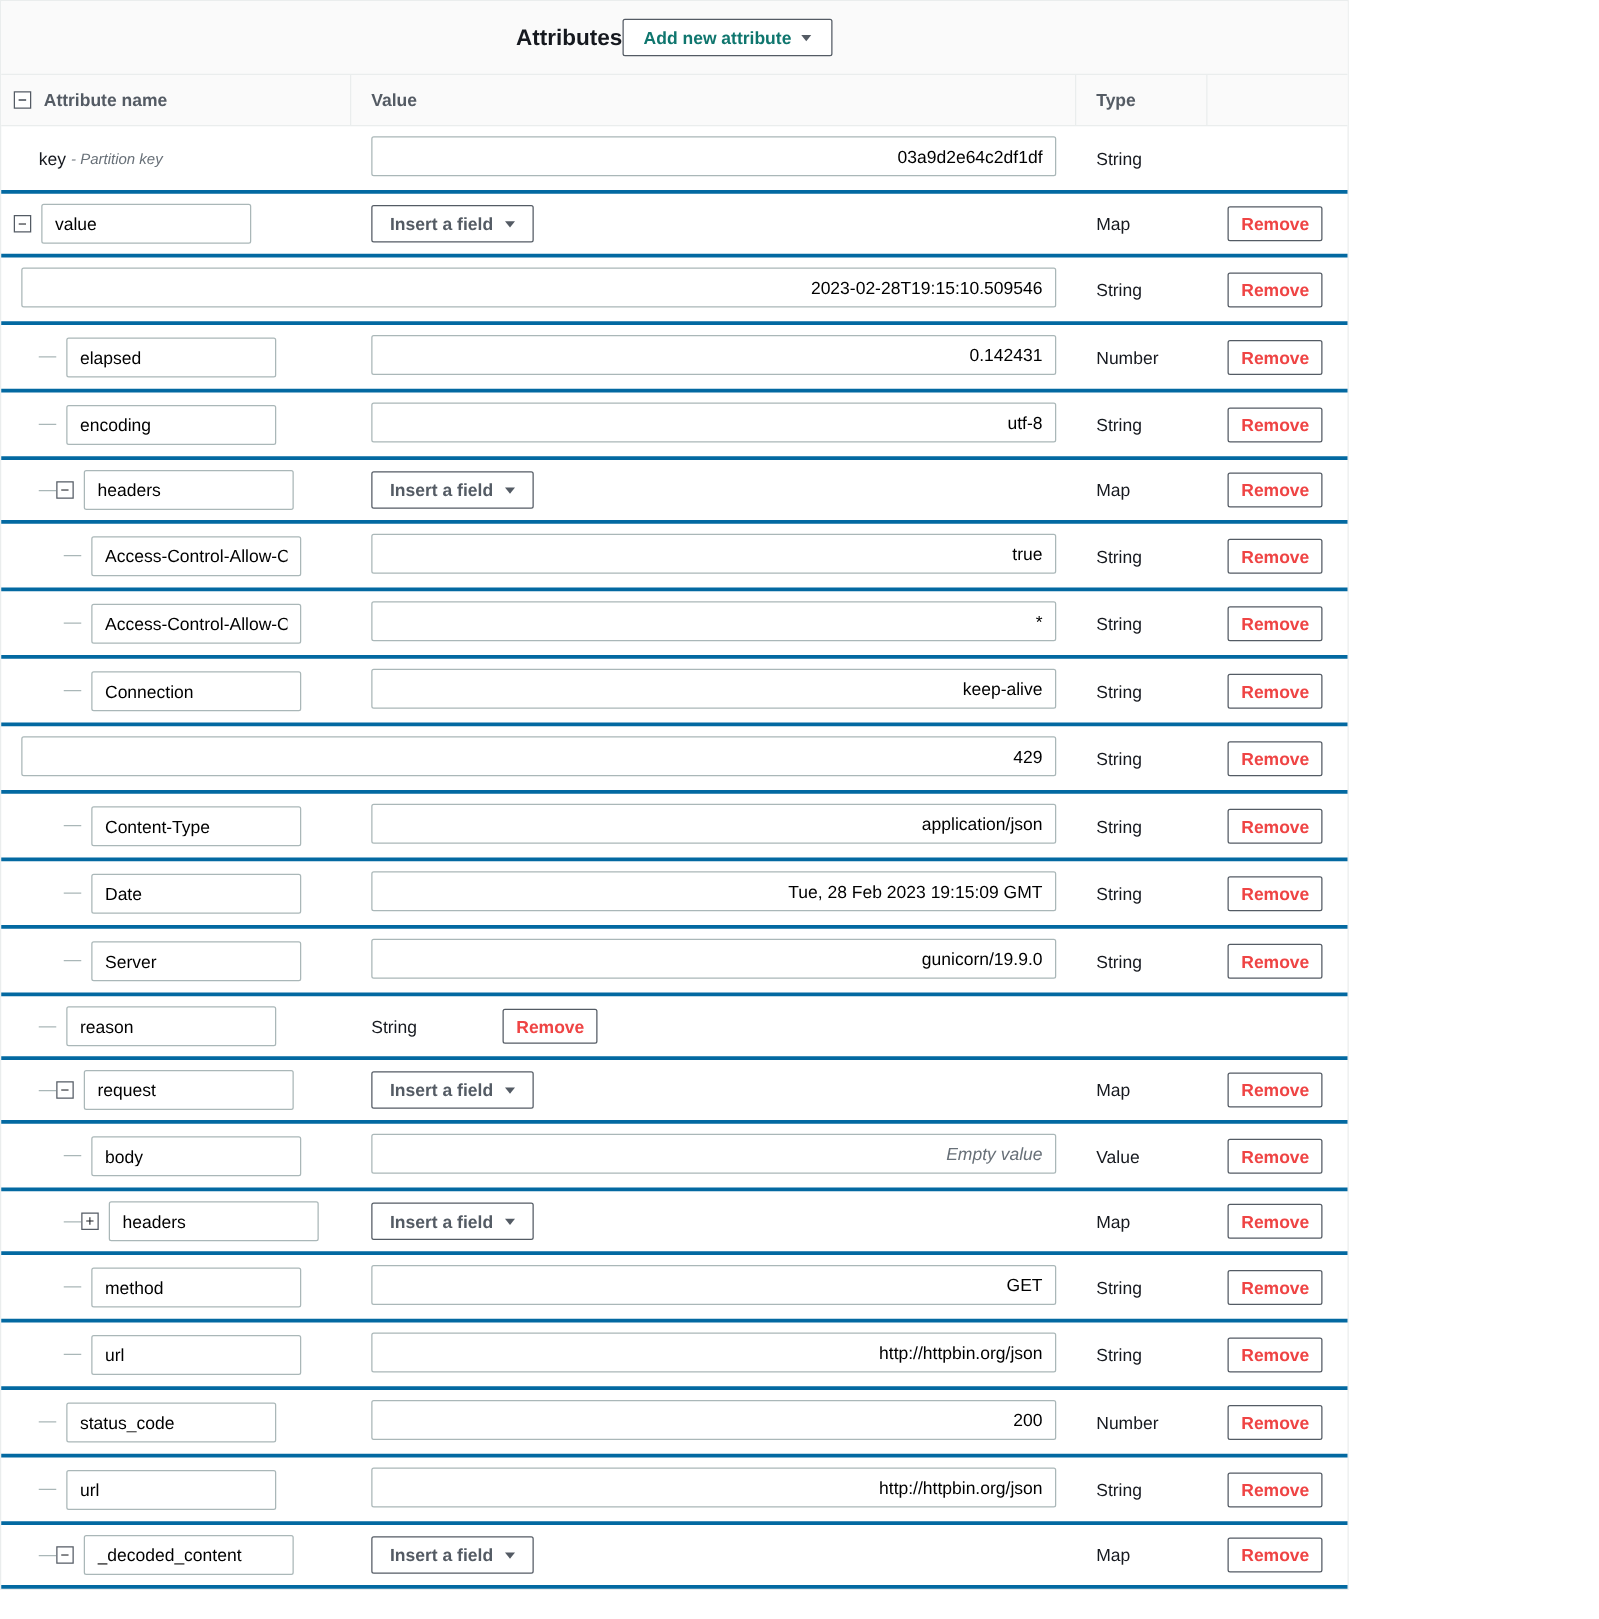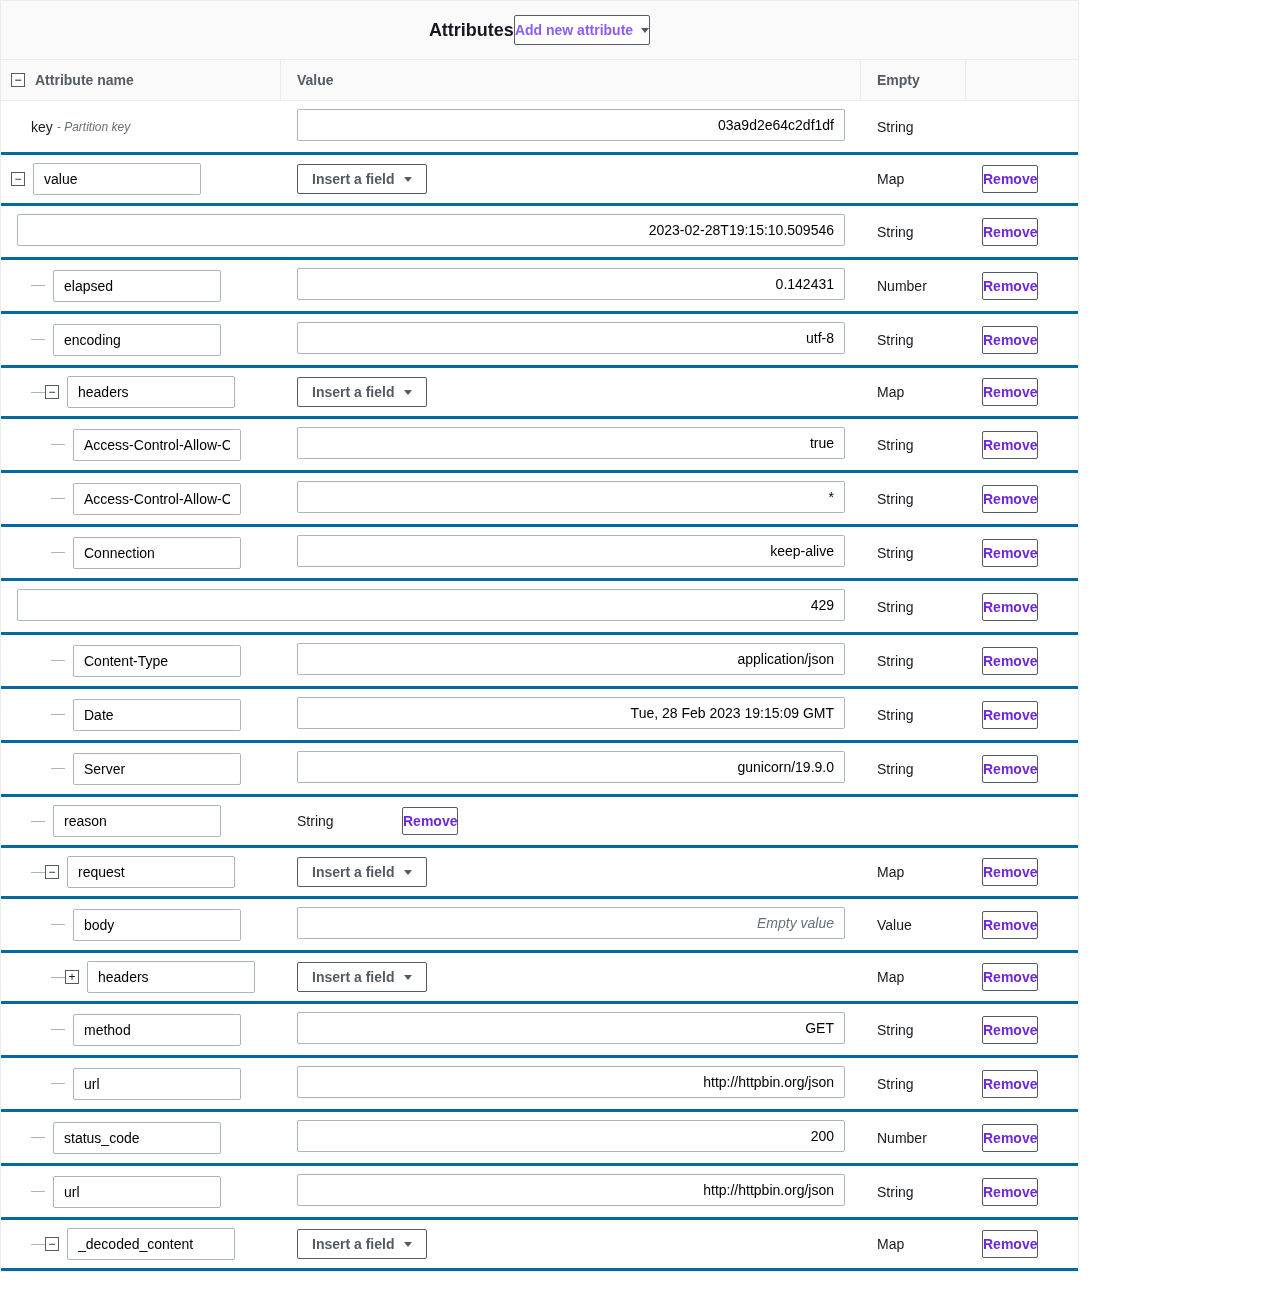--- a/index.html
+++ b/index.html
@@ -1,41 +1,41 @@
 <!DOCTYPE html>
 <html><head>
 <meta charset="utf-8">
 <style>
 * { box-sizing: border-box; margin: 0; padding: 0; }
 body { font-family: "Amazon Ember", "Helvetica Neue", Arial, sans-serif; font-size: 14px; color: #16191f; background: #fff; }
 .panel { border: 1px solid #eaeded; width: 1079px; }
 .panel-header { background: #fafafa; padding: 14px 20px; border-bottom: 1px solid #eaeded; display: flex; justify-content: center; align-items: center; }
 .panel-title { font-size: 18px; font-weight: 700; }
-.btn { background: #fff; border: 1px solid #545b64; border-radius: 2px; padding: 6px 0; font-size: 14px; font-weight: 700; color: #8b5cf6; cursor: pointer; display: inline-flex; align-items: center; gap: 8px; font-family: inherit; }
+.btn { background: #fff; border: 1px solid #545b64; border-radius: 2px; padding: 6px 16px; font-size: 14px; font-weight: 700; color: #0f766e; cursor: pointer; display: inline-flex; align-items: center; gap: 8px; font-family: inherit; }
 .btn-caret::after { content: ""; display: inline-block; border-left: 4px solid transparent; border-right: 4px solid transparent; border-top: 5px solid #545b64; }
 .columns-header { display: flex; background: #fafafa; border-bottom: 1px solid #eaeded; }
 .col { padding: 12px 16px; font-size: 14px; font-weight: 700; color: #545b64; text-align: left; }
 .col-name { width: 280px; display: flex; align-items: center; gap: 10px; padding-left: 10px; border-right: 1px solid #eaeded; }
 .col-value { flex: 1; border-right: 1px solid #eaeded; }
 .col-type { width: 105px; border-right: 1px solid #eaeded; }
 .col-action { width: 112px; }
 .tree-toggle { width: 14px; height: 14px; border: 1px solid #545b64; display: inline-flex; align-items: center; justify-content: center; font-size: 12px; line-height: 1; cursor: pointer; background: #fff; flex-shrink: 0; }
 .row { display: flex; border-bottom: 3px solid #0369a1; align-items: center; min-height: 46px; }
 .cell-name { width: 280px; padding: 8px 10px 8px 10px; display: flex; align-items: center; position: relative; }
 .cell-value { flex: 1; padding: 8px 16px; }
 .cell-type { width: 105px; padding: 8px 16px; color: #16191f; }
 .cell-action { width: 112px; padding: 8px 16px; }
 .textarea-input { width: 100%; border: 1px solid #aab7b8; border-radius: 2px; padding: 6px 10px; font-family: inherit; font-size: 14px; resize: none; height: 32px; line-height: 18px; overflow: hidden; text-align: right; }
 .textarea-input::placeholder { font-style: italic; color: #687078; }
 .name-input { border: 1px solid #aab7b8; border-radius: 2px; padding: 6px 10px; font-family: inherit; font-size: 14px; width: 168px; height: 32px; }
 .name-static { padding-left: 20px; }
 .partition-note { font-style: italic; color: #687078; font-size: 12px; margin-left: 4px; }
 .indent-spacer { display: inline-block; height: 1px; flex-shrink: 0; }
 .tree-line-h { border-top: 1px solid #aab7b8; width: 14px; display: inline-block; height: 1px; flex-shrink: 0; }
-.remove-btn { background: #fff; border: 1px solid #545b64; border-radius: 2px; padding: 5px 0; font-size: 14px; font-weight: 700; color: #6d28d9; cursor: pointer; font-family: inherit; }
+.remove-btn { background: #fff; border: 1px solid #545b64; border-radius: 2px; padding: 5px 10px; font-size: 14px; font-weight: 700; color: #ef4444; cursor: pointer; font-family: inherit; }
 .insert-btn { background: #fff; border: 1px solid #545b64; border-radius: 2px; padding: 6px 14px; font-size: 14px; font-weight: 700; color: #545b64; cursor: pointer; display: inline-flex; align-items: center; gap: 10px; font-family: inherit; }
 .insert-btn::after { content: ""; display: inline-block; border-left: 4px solid transparent; border-right: 4px solid transparent; border-top: 5px solid #545b64; }
 .toggle-wrap { display: inline-flex; align-items: center; flex-shrink: 0; }
 </style>
 </head>
 <body>
 
 <div class="panel">
   <div class="panel-header">
     <div class="panel-title">Attributes</div>
@@ -43,21 +43,21 @@
       <span>Add new attribute</span>
     </button>
   </div>
 
   <div class="columns-header">
     <div class="col col-name">
       <span class="tree-toggle">−</span>
       <span>Attribute name</span>
     </div>
     <div class="col col-value">Value</div>
-    <div class="col col-type">Empty</div>
+    <div class="col col-type">Type</div>
     <div class="col col-action"></div>
   </div>
 
   <div id="rows">
       <div class="row">
         <div class="cell-name">
           <span class="indent-spacer" style="width: 0px;"></span>
           <span class="name-static">key</span>
           <span class="partition-note"> - Partition key</span>
         </div>

